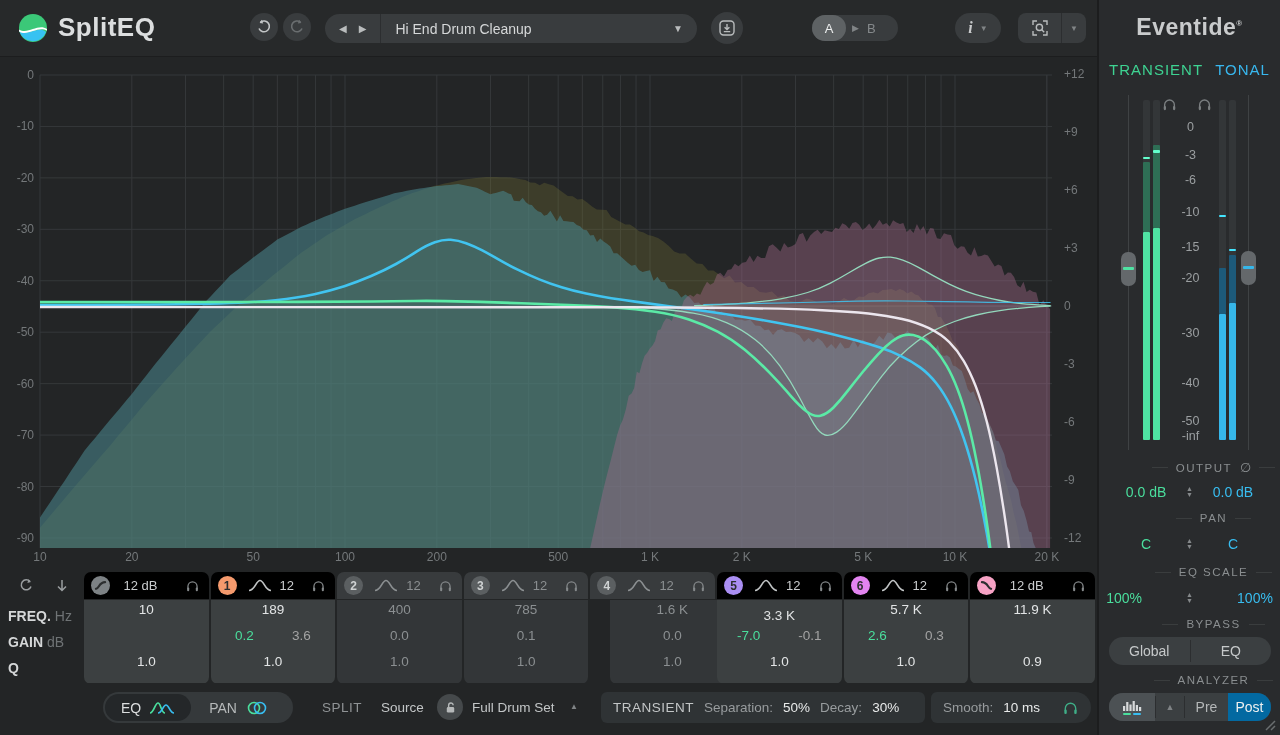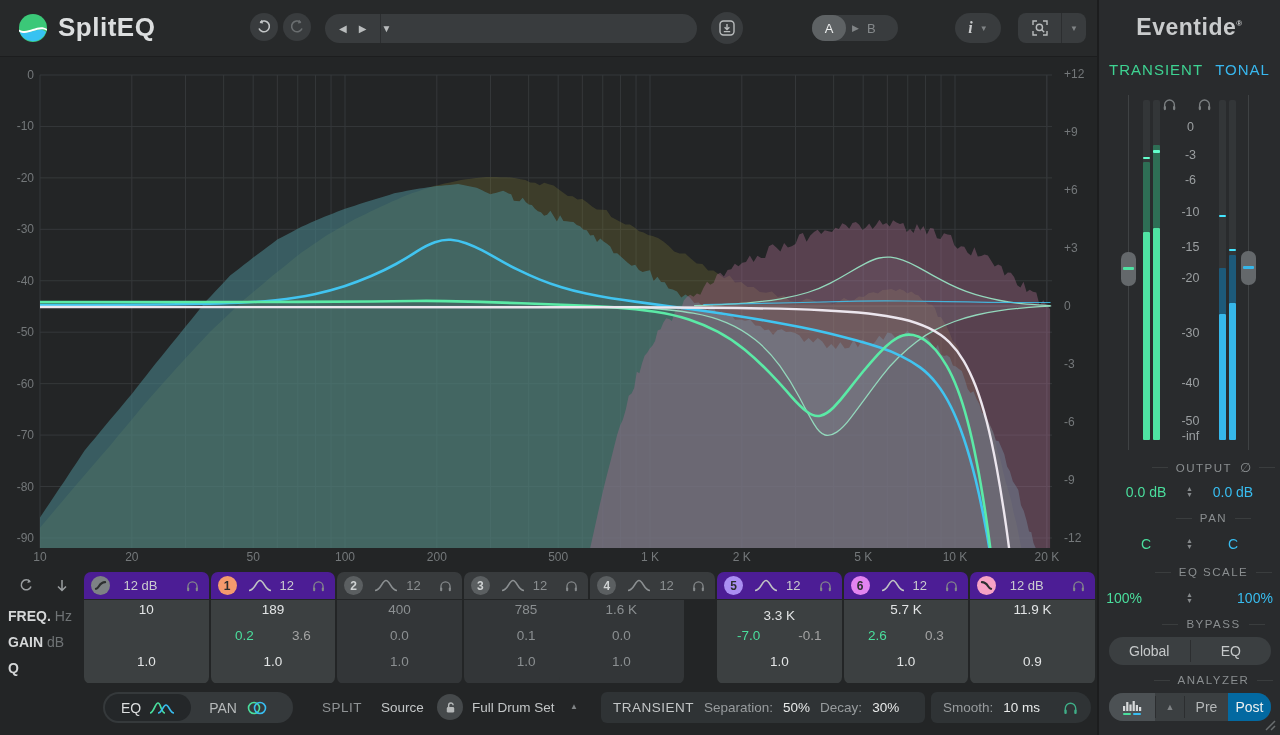--- a/index.html
+++ b/index.html
@@ -18,21 +18,21 @@
   .tri.dim{color:#808486;}
   .preset-name{flex:1;padding-left:14px;font-size:14px;color:#d6d8d9;white-space:nowrap;}
   .preset-caret{padding-right:14px;color:#b9bcbd;font-size:10px;}
   .ab-seg{height:26px;border-radius:13px;background:#5e6264;color:#eceeee;display:flex;align-items:center;justify-content:center;width:34px;font-size:13px;}
   .icon-svg{display:block;}
   
   .chart-wrap{position:absolute;left:0;top:57px;width:1097px;height:568px;background:#232526;}
   
   .band-area{position:absolute;left:0;top:625px;width:1097px;height:110px;background:#232526;}
   .chip{position:absolute;top:-53px;height:27px;border-radius:7px 7px 0 0;display:flex;align-items:center;}
-  .chip.on{background:#4c1d95;}
+  .chip.on{background:#000000;}
   .chip.off{background:#383b3d;}
   .badge{width:19px;height:19px;border-radius:50%;margin-left:7px;display:flex;align-items:center;justify-content:center;
          font-size:12px;font-weight:bold;color:#2c2e2f;flex:0 0 auto;}
   .badge.gray{background:#5b5f61;color:#cfd2d3;}
   .chip .slope{font-size:13px;color:#caccce;}
   .chip .hp-right{margin-left:auto;margin-right:9px;}
   .col{position:absolute;top:-25px;height:84px;border-radius:0 0 7px 7px;}
   .col.on{background:#3c4041;}
   .col.off{background:#333638;}
   .cell{position:absolute;left:0;width:100%;text-align:center;font-size:13.5px;}
@@ -100,20 +100,21 @@
         <path d="M11.5 3.2 A5.4 5.4 0 1 0 13 9.5" fill="none" stroke="#6a6e70" stroke-width="1.6"></path>
         <path d="M10.2 0.8 L12.4 3.9 L8.8 4.6 Z" fill="#6a6e70"></path>
       </svg>
     </div>
 
     <div class="pill" style="left:325px;top:14px;width:372px;height:29px;">
       <div class="preset-arrows">
         <span class="tri">◀</span>
         <span class="tri">▶</span>
       </div>
+      <span class="preset-name">Hi End Drum Cleanup</span>
       <span class="preset-caret tri">▼</span>
     </div>
 
     <div class="roundbtn" style="left:711px;top:12px;width:32px;height:32px;">
       <svg width="18" height="18" viewBox="0 0 18 18">
         <rect x="2" y="2" width="14" height="14" rx="3.5" fill="none" stroke="#b9bcbd" stroke-width="1.4"></rect>
         <path d="M9 5 L9 10.2 M6.6 8.2 L9 10.6 L11.4 8.2 M5.8 12.6 L12.2 12.6" fill="none" stroke="#b9bcbd" stroke-width="1.4"></path>
       </svg>
     </div>
 
@@ -328,21 +329,21 @@
         <svg width="24" height="15" viewBox="0 0 24 15" style="margin-left:11px;">
           <path d="M1 12.5 C7 12.5 8 2.5 12 2.5 C16 2.5 17 12.5 23 12.5" fill="none" stroke="#8b8f91" stroke-width="1.5"></path>
         </svg>
         <span class="slope" style="margin-left: 8px; color: rgb(139, 143, 145);">12</span>
         <svg width="15" height="14" viewBox="0 0 20 20" class="hp-right" style="margin-left: auto;">
           <path d="M3.5 14 L3.5 10.5 A6.5 6.5 0 0 1 16.5 10.5 L16.5 14" fill="none" stroke="#85898b" stroke-width="1.8"></path>
           <rect x="2.3" y="12" width="3" height="5.5" rx="1.4" fill="#85898b"></rect>
           <rect x="14.7" y="12" width="3" height="5.5" rx="1.4" fill="#85898b"></rect>
         </svg>
       </div>
-      <div class="col off" style="left: 559px; width: 124.6px;">
+      <div class="col off" style="left: 610px; width: 124.6px;">
         <div class="cell dim" style="top: 2px;">1.6 K</div>
         <div class="cell dim" style="top: 28px;">0.0</div>
         <div class="cell dim" style="top: 54px;">1.0</div>
       </div>
       <div class="chip on" style="left: 717px; width: 124.6px;">
         <span class="badge" style="background: rgb(170, 142, 243);">5</span>
         <svg width="24" height="15" viewBox="0 0 24 15" style="margin-left:11px;">
           <path d="M1 12.5 C7 12.5 8 2.5 12 2.5 C16 2.5 17 12.5 23 12.5" fill="none" stroke="#c0c3c4" stroke-width="1.5"></path>
         </svg>
         <span class="slope" style="margin-left: 8px; color: rgb(202, 204, 206);">12</span>

